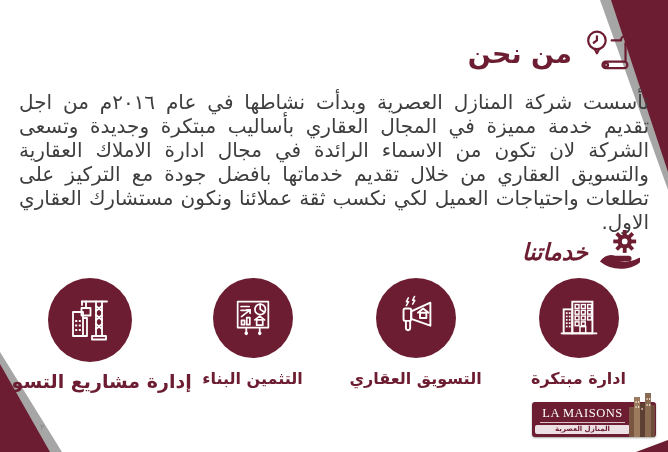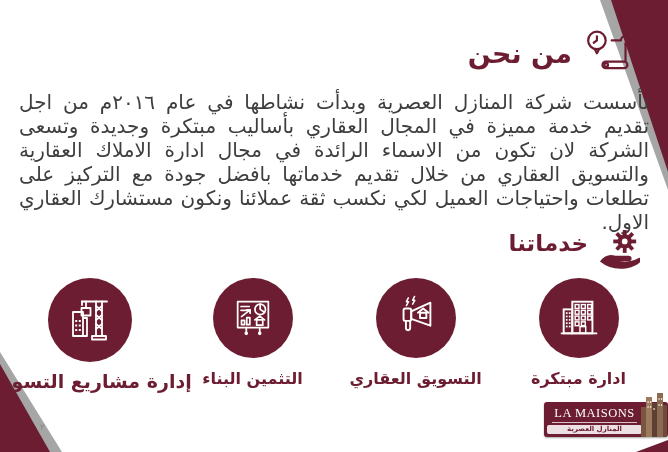--- a/index.html
+++ b/index.html
@@ -16,31 +16,31 @@
   .rb-br-maroon{background:#6d1d31;clip-path:polygon(636px 452px,668px 440px,668px 452px);}
   
   .about-head{position:absolute;top:30px;right:36px;display:flex;align-items:center;gap:12px;}
   .about-head h1{margin:0;font-size:27px;font-weight:bold;color:#6d1d31;letter-spacing:0;}
   
   .about-body{
     position:absolute;top:90px;right:19px;left:19px;
     font-size:20px;line-height:24px;color:#3e3e3e;text-align:justify;margin:0;
   }
   
-  .svc-head{position:absolute;top:230px;right:28px;display:flex;gap:10px;}
+  .svc-head{position:absolute;top:230px;right:28px;display:flex;align-items:center;gap:10px;font-style:italic;}
   .svc-head h2{margin:0;font-size:23px;font-weight:bold;color:#6d1d31;}
   
   .svc-row{position:absolute;top:278px;right:8px;left:8px;display:flex;justify-content:space-around;align-items:flex-start;}
   .svc-item{display:flex;flex-direction:column;align-items:center;width:158px;}
   .svc-circle{width:80px;height:80px;border-radius:50%;background:#6d1d31;display:flex;align-items:center;justify-content:center;}
   .svc-item:last-child .svc-circle{width:84px;height:84px;}
   .svc-label{margin-top:11px;font-size:16px;font-weight:bold;color:#6d1d31;white-space:nowrap;}
   .svc-item:last-child .svc-label{font-size:19px;margin-top:8px;}
   
-  .logo{position:absolute;right:0;bottom:15px;width:124px;height:35px;background:#6d1d31;border-radius:3px;
+  .logo{position:absolute;right:12px;bottom:15px;width:124px;height:35px;background:#6d1d31;border-radius:3px;
         box-shadow:0 1px 2px rgba(0,0,0,.35);display:flex;align-items:center;direction:ltr;}
   .logo-text{flex:1;display:flex;flex-direction:column;align-items:center;padding:2px 2px 2px 6px;min-width:0;}
   .logo-name{font-family:"Liberation Serif",serif;color:#ffffff;font-size:12.5px;letter-spacing:.5px;white-space:nowrap;
              border-bottom:1px solid #d9c2cb;padding:0 2px 1px 2px;}
   .logo-sub{background:#ece0e5;color:#6d1d31;font-size:7px;font-weight:bold;border-radius:2px;margin-top:2px;
             padding:0 20px;line-height:9px;white-space:nowrap;}
   .logo-skyline{width:26px;height:44px;margin:-9px 1px 0 0;flex:0 0 auto;}
   
   .page-num{position:absolute;left:40px;bottom:20px;font-size:9px;color:#8a8a8a;}
 </style>

